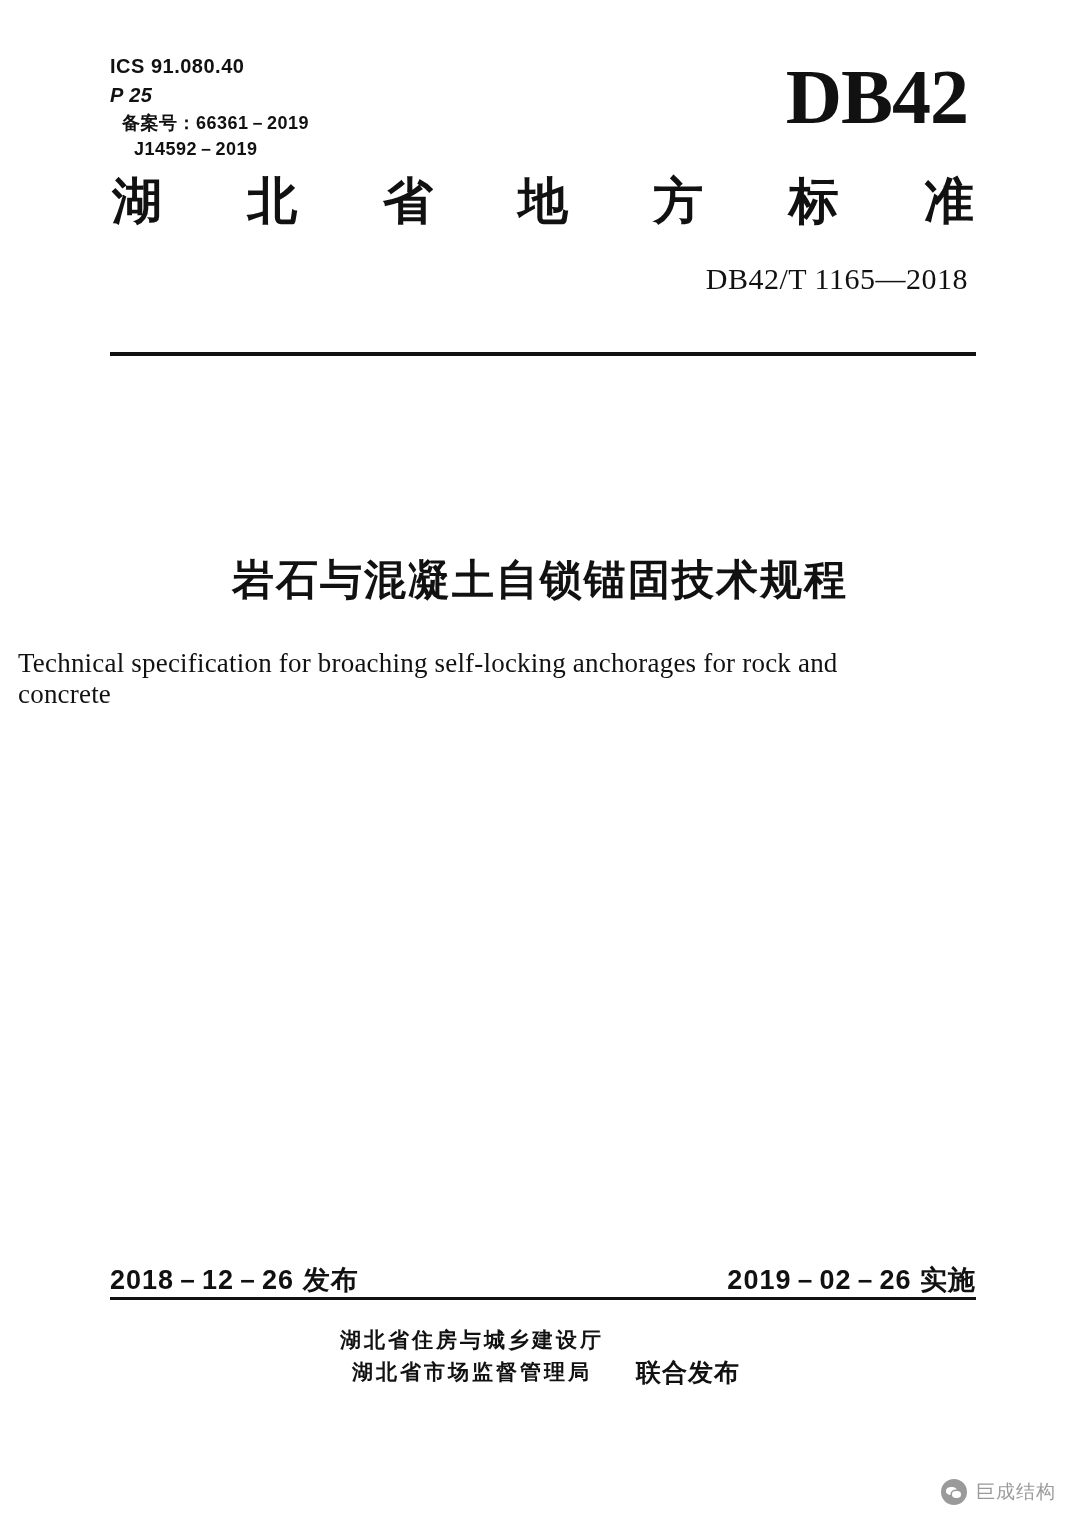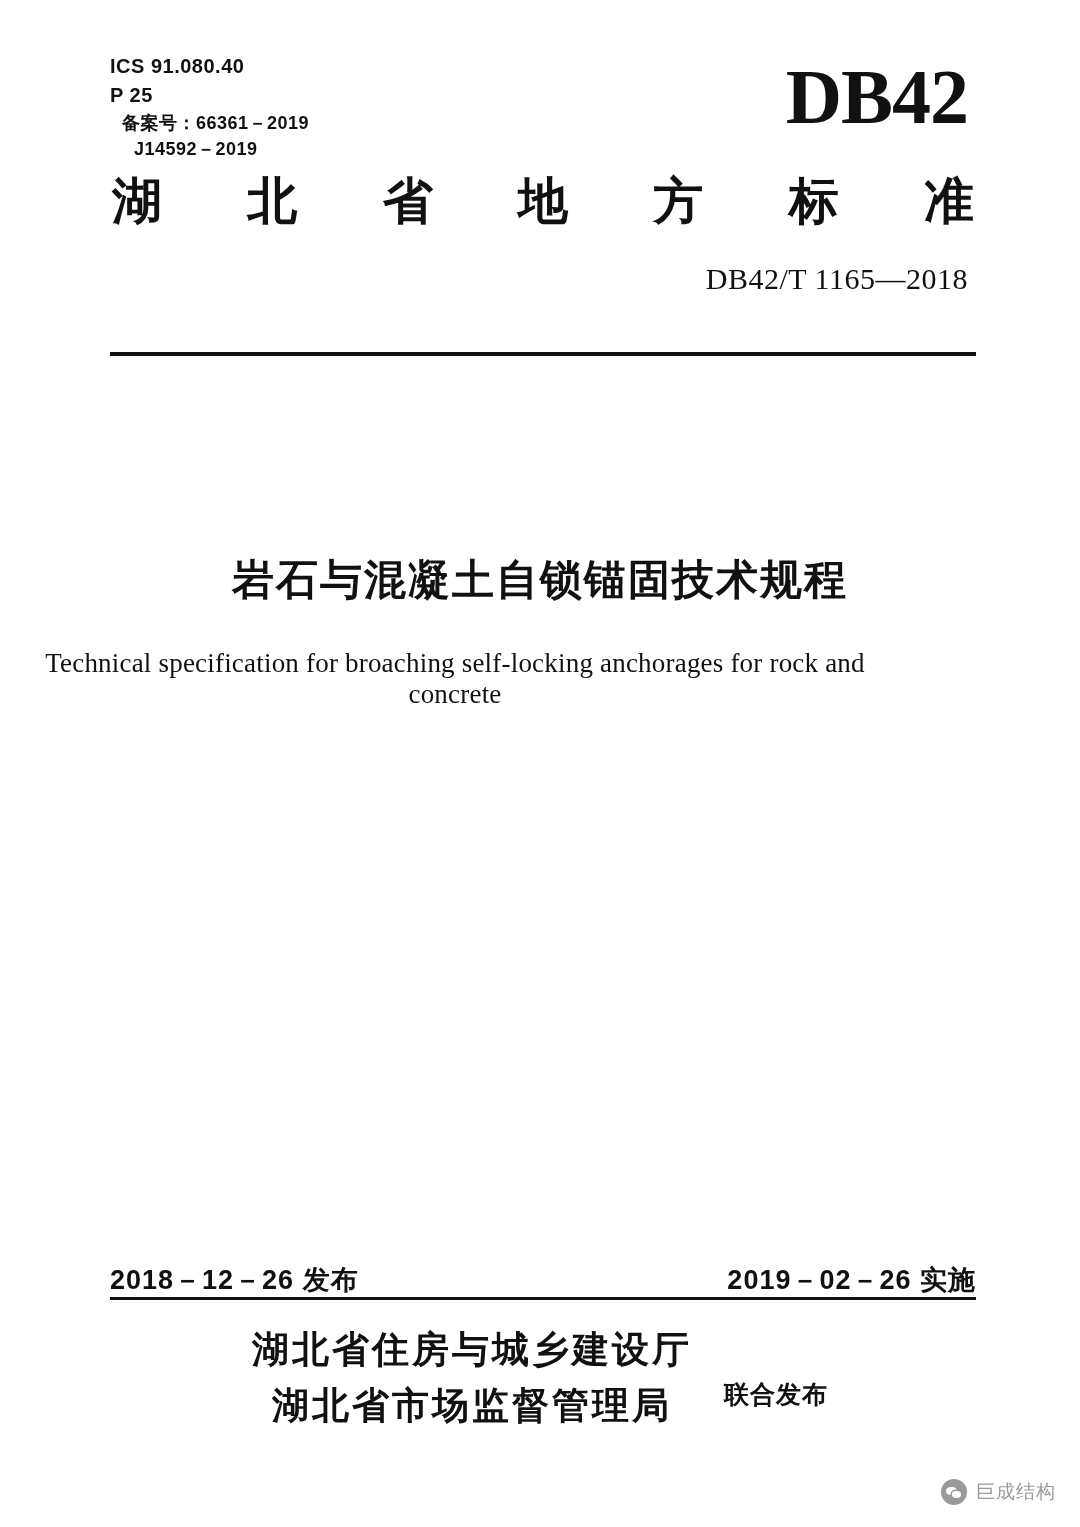--- a/index.html
+++ b/index.html
@@ -29,21 +29,21 @@
     left: 110px;
     top: 52px;
     font-family: "Liberation Sans", sans-serif;
     font-size: 19px;
     font-weight: bold;
     line-height: 1.45;
     letter-spacing: 0.5px;
   }
   .ics-block div { white-space: nowrap; }
   .ics-line-1 { font-size: 20px; }
-  .ics-line-2 { font-size: 20px; }
+  .ics-line-2 { font-size: 20px; font-style: italic; }
   .ics-line-3 { font-size: 18px; margin-left: 12px; }
   .ics-line-4 { font-size: 18px; padding-left: 24px; }
 
   .db42-logo {
     position: absolute;
     right: 112px;
     top: 58px;
     font-family: "Liberation Serif", serif;
     font-weight: bold;
     font-size: 78px;
@@ -91,24 +91,24 @@
     top: 552px;
     width: 1080px;
     text-align: center;
     font-family: "Liberation Sans", sans-serif;
     font-weight: bold;
     font-size: 42px;
     letter-spacing: 2px;
   }
   .doc-title-en {
     position: absolute;
-    left: 12px;
+    left: 18px;
     top: 648px;
     width: 886px;
-    text-align: center;
+    text-align: left;
     font-family: "Liberation Serif", serif;
     font-size: 27px;
     letter-spacing: 0.2px;
   }
 
   
   .date-row {
     position: absolute;
     left: 110px;
     top: 1262px;
@@ -136,21 +136,21 @@
     left: 0;
     top: 1322px;
     width: 1080px;
     display: flex;
     justify-content: center;
     align-items: center;
   }
   .issuer-names {
     font-family: "Liberation Sans", sans-serif;
     font-weight: bold;
-    font-size: 37px;
+    font-size: 21px;
     line-height: 1.5;
     letter-spacing: 3px;
     text-align: center;
   }
   .joint-release {
     font-family: "Liberation Sans", sans-serif;
     font-weight: bold;
     font-size: 25px;
     letter-spacing: 1px;
     margin-left: 32px;

